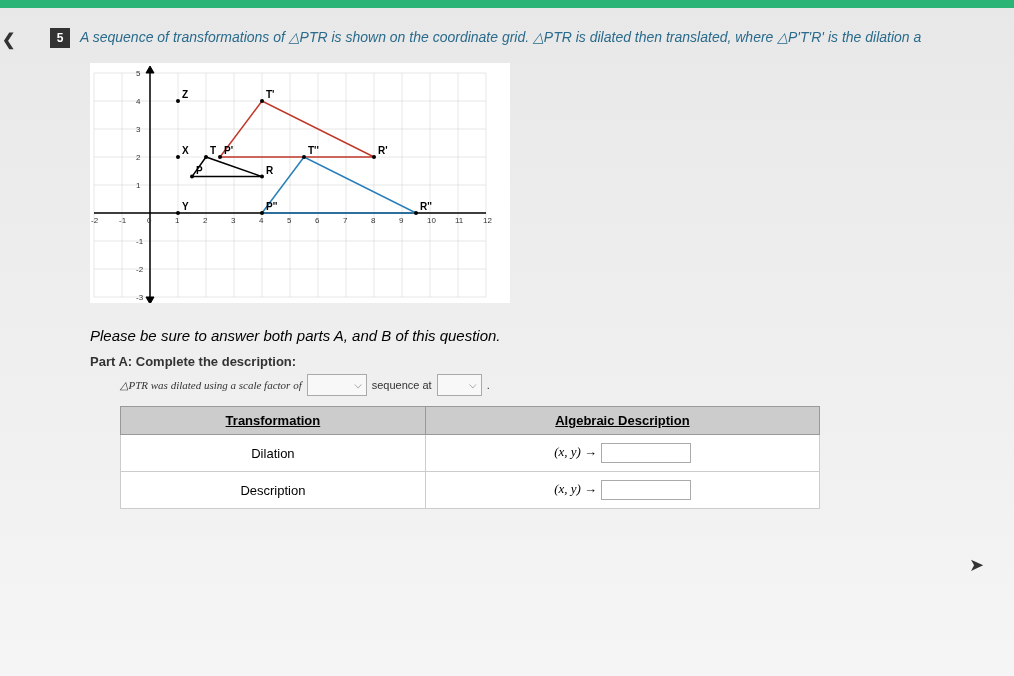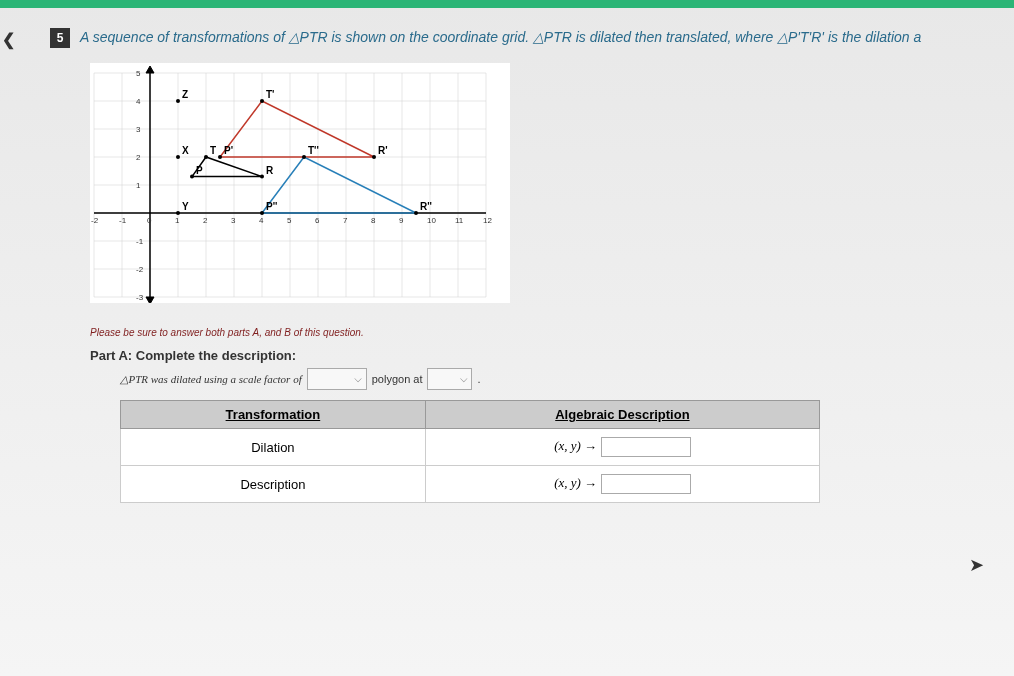--- a/index.html
+++ b/index.html
@@ -51,23 +51,23 @@
   font-style: italic;
   line-height: 1.4;
 }
 .graph-container {
   margin: 10px 0 20px 40px;
 }
 .graph-svg {
   background: #fff;
 }
 .instruction {
-  color: #7f1d1d;
+  color: #000000;
   font-style: italic;
-  font-size: 10px;
+  font-size: 15px;
   margin: 15px 0 10px 40px;
 }
 .part-label {
   font-weight: bold;
   color: #333;
   font-size: 13px;
   margin: 0 0 5px 40px;
 }
 .fill-line {
   font-size: 11px;
@@ -242,21 +242,21 @@
         </g>
     </svg>
   </div>
 
   <div class="instruction">Please be sure to answer both parts A, and B of this question.</div>
 
   <div class="part-label">Part A: Complete the description:</div>
   <div class="fill-line">
     <span class="math">△PTR was dilated using a scale factor of</span>
     <span class="dropdown"></span>
-    <span>polygon at</span>
+    <span>sequence at</span>
     <span class="dropdown sm"></span>
     <span>.</span>
   </div>
 
   <div class="table-wrap">
     <table>
       <thead>
         <tr>
           <th>Transformation</th>
           <th>Algebraic Description</th>

